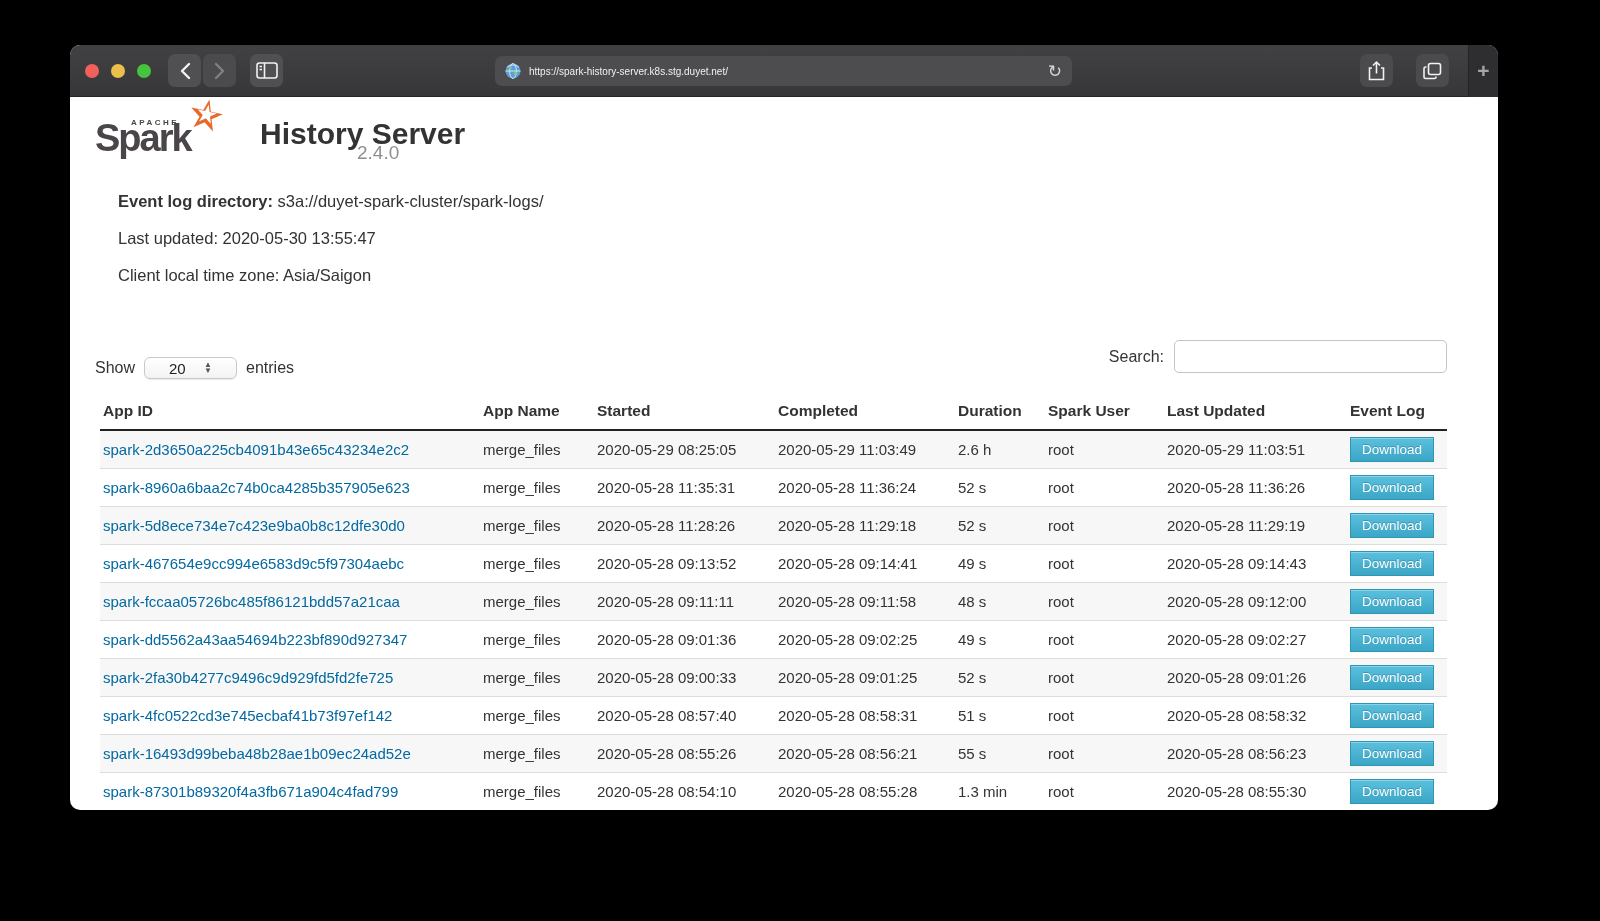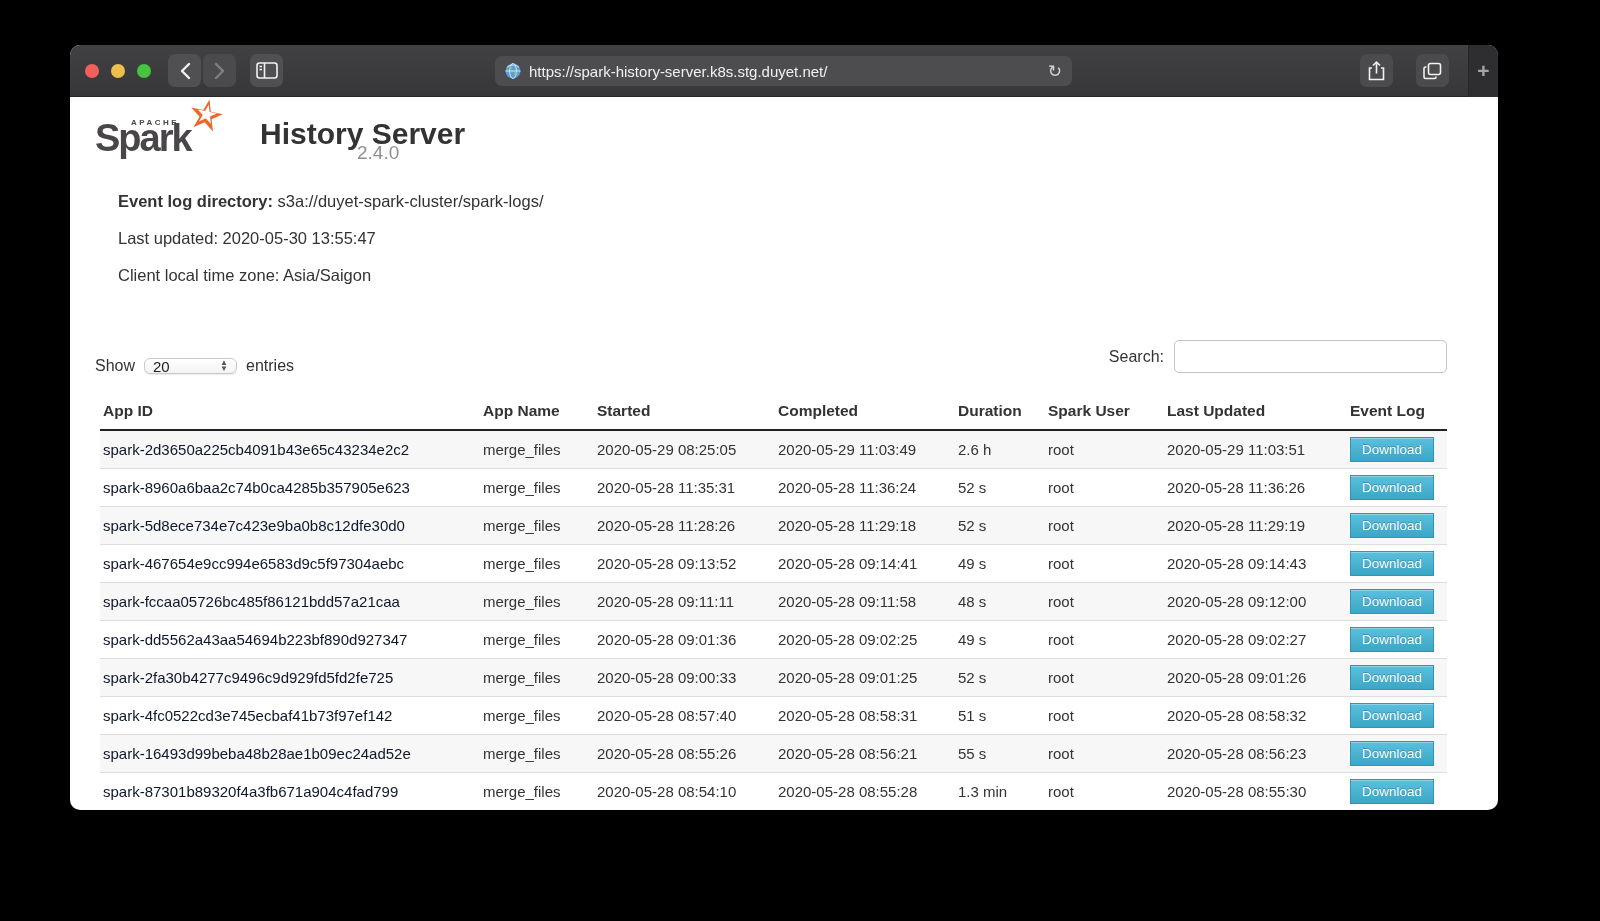--- a/index.html
+++ b/index.html
@@ -13,21 +13,21 @@
   .chrome { position:relative; height:52px; background:linear-gradient(#414143,#373739);
             border-bottom:1px solid #262628; }
   .lights { position:absolute; left:15px; top:19px; display:flex; gap:12px; }
   .light  { width:14px; height:14px; border-radius:50%; }
   .chrome-btn { position:absolute; top:9px; width:33px; height:33px; border-radius:7px;
                 background:#505052; display:flex; align-items:center; justify-content:center; }
   .chrome-btn.flat { background:#4b4b4d; }
   .urlbar { position:absolute; left:425px; top:11px; width:577px; height:30px;
             background:#4d4d4f; border-radius:7px; display:flex; align-items:center;
             padding:0 10px; gap:8px; }
-  .urltext { color:#f0f0f0; font-size:15px; white-space:nowrap; overflow:hidden; flex:1; }
+  .urltext { color:#f0f0f0; font-size:10px; white-space:nowrap; overflow:hidden; flex:1; }
   .reload { color:#d8d8d8; font-size:17px; line-height:1; }
   .newtab-zone { position:absolute; right:0; top:0; width:30px; height:52px;
                  background:#2e2e30; border-left:1px solid #242426;
                  display:flex; align-items:center; justify-content:center;
                  color:#a5a5a7; font-size:21px; font-weight:bold; }
 
   
   .brand { position:absolute; left:25px; top:58px; height:62px; }
   .logo { position:relative; width:125px; height:62px; }
   .logo-apache { position:absolute; left:36px; top:15px; font-size:8px; font-weight:bold;
@@ -39,42 +39,42 @@
   .logo-star .s2 { position:absolute; left:8px; top:7px; font-size:25px; color:#fff; line-height:1; }
   .logo-version { position:absolute; left:287px; top:97px; font-size:19px; color:#8f8f8f; }
   .page-title { position:absolute; left:190px; top:72px; font-size:30px; font-weight:bold; color:#333; }
 
   .info { position:absolute; left:48px; top:138px; font-size:16.5px; color:#333; line-height:37px; }
   .info b { font-weight:bold; }
 
   
   .controls { position:absolute; left:0; top:295px; width:100%; height:34px; font-size:16px; color:#333; }
   .show-group { position:absolute; left:25px; top:17px; display:flex; align-items:center; gap:9px; }
-  .pagesize { width:93px; height:16px; border:1px solid #c9c9c9; border-radius:6px;
+  .pagesize { width:93px; height:22px; border:1px solid #c9c9c9; border-radius:6px;
               background:linear-gradient(#fff,#f3f3f3); display:flex; align-items:center;
-              padding:0 8px; box-shadow:0 1px 1px rgba(0,0,0,.08); }
+              padding:0 24px; box-shadow:0 1px 1px rgba(0,0,0,.08); }
   .pagesize .val { flex:1; font-size:15px; color:#222; }
   .spin { display:flex; flex-direction:column; line-height:6px; color:#555; font-size:8px; }
   .search-group { position:absolute; right:51px; top:0; display:flex; align-items:center; gap:10px; }
   .search-input { width:273px; height:33px; border:1px solid #c4c4c4; border-radius:5px;
                   font-size:15px; padding:0 8px; outline:none; background:#fff; }
 
   
   .tablewrap { position:absolute; left:30px; top:348px; width:1347px; }
   table { border-collapse:collapse; width:1347px; table-layout:fixed; font-size:15px; color:#333; }
   col.c1{width:380px} col.c2{width:114px} col.c3{width:181px} col.c4{width:180px}
   col.c5{width:90px}  col.c6{width:119px} col.c7{width:183px} col.c8{width:100px}
   th { text-align:left; font-weight:bold; font-size:15.5px; padding:9px 4px 9px 3px;
        border-bottom:2px solid #222; white-space:nowrap; }
   td { padding:10px 4px 10px 3px; border-bottom:1px solid #ddd; white-space:nowrap;
        overflow:hidden; }
   td.btncell { padding:6px 4px 6px 3px; }
   tbody tr:nth-child(odd) { background:#f7f7f7; }
   tbody tr:nth-child(even){ background:#fff; }
-  a.appid { color:#0f172a; text-decoration:none; }
+  a.appid { color:#0369a1; text-decoration:none; }
   .dl-btn { display:inline-block; padding:4px 11px; font-size:13.5px; color:#fff;
             font-family:"Liberation Sans", sans-serif;
             background:linear-gradient(#5bc0de,#3ba6c6); border:1px solid #2f96b4;
             border-radius:0; cursor:pointer; text-shadow:0 -1px 0 rgba(0,0,0,.2);
             box-shadow:inset 0 1px 0 rgba(255,255,255,.3); }
 </style>
 </head>
 <body>
 
 <div class="window">

